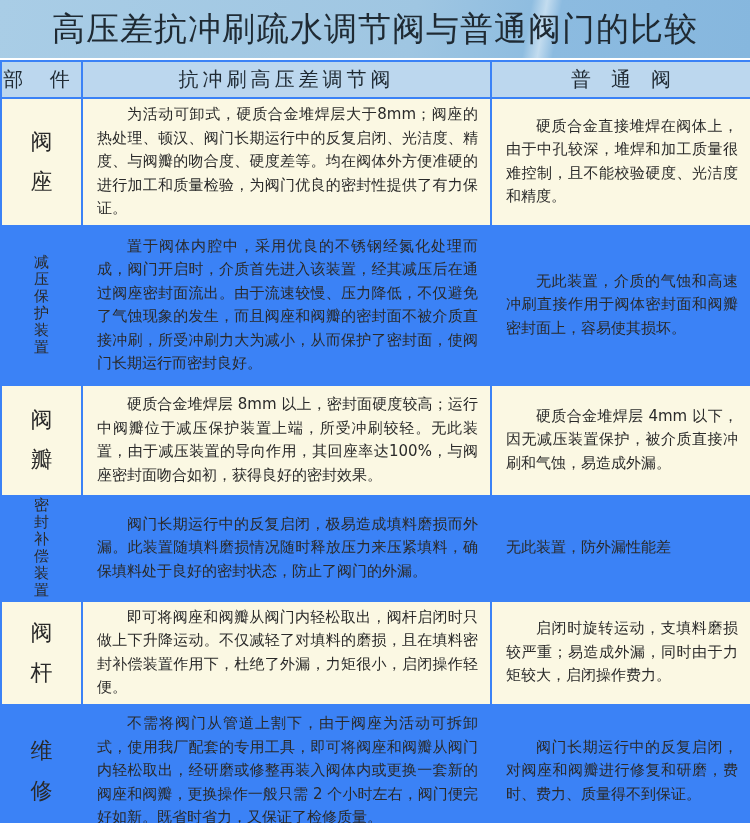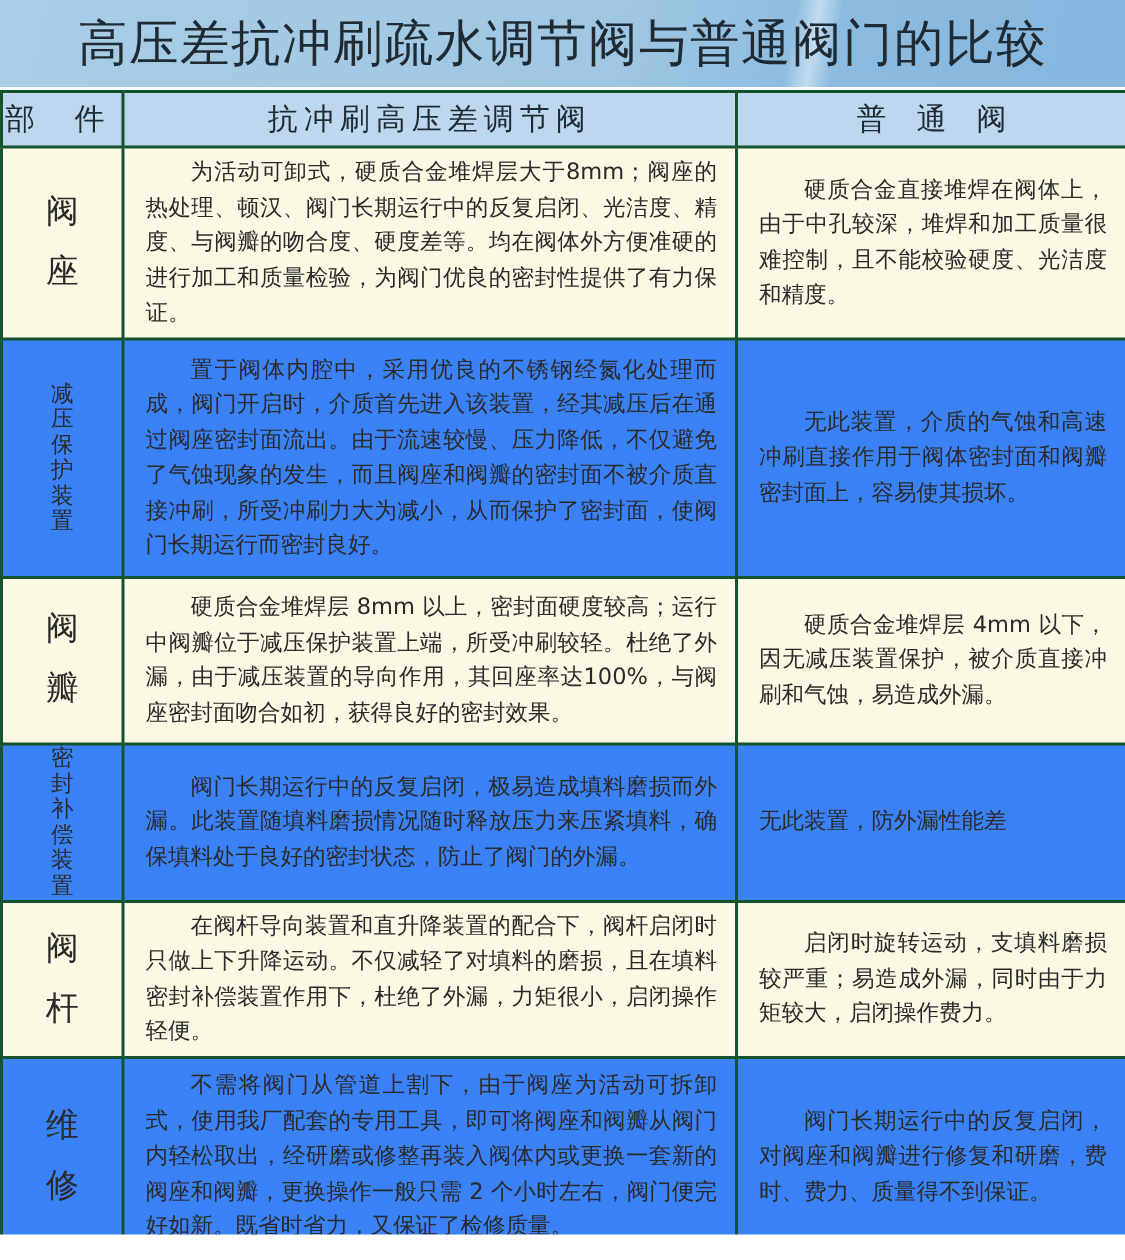--- a/index.html
+++ b/index.html
@@ -3,21 +3,21 @@
 <meta charset="utf-8">
 <style>
   html, body { margin:0; padding:0; background:#ffffff; }
   body { width:750px; height:840px; position:relative; overflow:hidden;
          font-family:"DejaVu Sans", "Liberation Sans", sans-serif; color:#2a2a2a; }
   .title-bar { position:absolute; left:0; top:0; width:750px; height:58px;
     background:linear-gradient(100deg,#a9cde6 0%,#9fc6e2 55%,#8fbde0 70%,#c3dcef 72%,#8cbbe0 74%,#86b7de 100%);
     display:flex; align-items:center; justify-content:center; }
   .title-bar h1 { margin:0; font-weight:normal; font-size:33px; letter-spacing:1px; color:#1f2a33;text-align:right; }
   .table { position:absolute; left:0; top:60px; width:750px; border-collapse:collapse; table-layout:fixed; }
-  .table td, .table th { border:2px solid #14532d; padding:0; }
+  .table td, .table th { border:2px solid #3b82f6; padding:0; }
   .table th { background:#bcd7ee; height:35px; font-weight:normal; font-size:20px; color:#1f2a33; }
   .hdr-part { letter-spacing:10px; }
   .hdr-wide { letter-spacing:4px; }
   .hdr-common { word-spacing:0; }
   .row-yellow td { background:#fbf8e3; }
   .row-pink td { background:#3b82f6; }
   .part { text-align:center; vertical-align:middle; color:#2a2a2a; }
   .part.big { font-size:22px; line-height:40px; }
   .part.small { font-size:15px; line-height:17px; }
   .desc { font-size:15px; line-height:23.5px; padding:4px 12px 4px 14px !important; vertical-align:middle; text-align:justify; }
@@ -59,39 +59,39 @@
       <td class="desc">
           <p>置于阀体内腔中，采用优良的不锈钢经氮化处理而成，阀门开启时，介质首先进入该装置，经其减压后在通过阀座密封面流出。由于流速较慢、压力降低，不仅避免了气蚀现象的发生，而且阀座和阀瓣的密封面不被介质直接冲刷，所受冲刷力大为减小，从而保护了密封面，使阀门长期运行而密封良好。</p>
         </td>
       <td class="desc">
           <p>无此装置，介质的气蚀和高速冲刷直接作用于阀体密封面和阀瓣密封面上，容易使其损坏。</p>
         </td>
     </tr>
     <tr class="row-yellow" style="height:111px">
       <td class="part big"><span class="vert"><span style="display:block">阀</span><span style="display:block">瓣</span></span></td>
       <td class="desc">
-          <p>硬质合金堆焊层 8mm 以上，密封面硬度较高；运行中阀瓣位于减压保护装置上端，所受冲刷较轻。杜绝了外漏，由于减压装置的导向作用，其回座率达100%，与阀座密封面吻合如初，获得良好的密封效果。</p>
+          <p>硬质合金堆焊层 8mm 以上，密封面硬度较高；运行中阀瓣位于减压保护装置上端，所受冲刷较轻。无此装置，由于减压装置的导向作用，其回座率达100%，与阀座密封面吻合如初，获得良好的密封效果。</p>
         </td>
       <td class="desc">
           <p>硬质合金堆焊层 4mm 以下，因无减压装置保护，被介质直接冲刷和气蚀，易造成外漏。</p>
         </td>
     </tr>
     <tr class="row-pink" style="height:105px">
       <td class="part small"><span class="vert"><span style="display:block">密</span><span style="display:block">封</span><span style="display:block">补</span><span style="display:block">偿</span><span style="display:block">装</span><span style="display:block">置</span></span></td>
       <td class="desc">
           <p>阀门长期运行中的反复启闭，极易造成填料磨损而外漏。此装置随填料磨损情况随时释放压力来压紧填料，确保填料处于良好的密封状态，防止了阀门的外漏。</p>
         </td>
       <td class="desc" style="">
           <p style="text-indent:0">无此装置，防外漏性能差</p>
         </td>
     </tr>
     <tr class="row-yellow" style="height:102px">
       <td class="part big"><span class="vert"><span style="display:block">阀</span><span style="display:block">杆</span></span></td>
       <td class="desc">
-          <p>在阀杆导向装置和直升降装置的配合下，阀杆启闭时只做上下升降运动。不仅减轻了对填料的磨损，且在填料密封补偿装置作用下，杜绝了外漏，力矩很小，启闭操作轻便。</p>
+          <p>即可将阀座和阀瓣从阀门内轻松取出，阀杆启闭时只做上下升降运动。不仅减轻了对填料的磨损，且在填料密封补偿装置作用下，杜绝了外漏，力矩很小，启闭操作轻便。</p>
         </td>
       <td class="desc">
           <p>启闭时旋转运动，支填料磨损较严重；易造成外漏，同时由于力矩较大，启闭操作费力。</p>
         </td>
     </tr>
     <tr class="row-pink" style="height:133px">
       <td class="part big"><span class="vert"><span style="display:block">维</span><span style="display:block">修</span></span></td>
       <td class="desc">
           <p>不需将阀门从管道上割下，由于阀座为活动可拆卸式，使用我厂配套的专用工具，即可将阀座和阀瓣从阀门内轻松取出，经研磨或修整再装入阀体内或更换一套新的阀座和阀瓣，更换操作一般只需 2 个小时左右，阀门便完好如新。既省时省力，又保证了检修质量。</p>
         </td>

